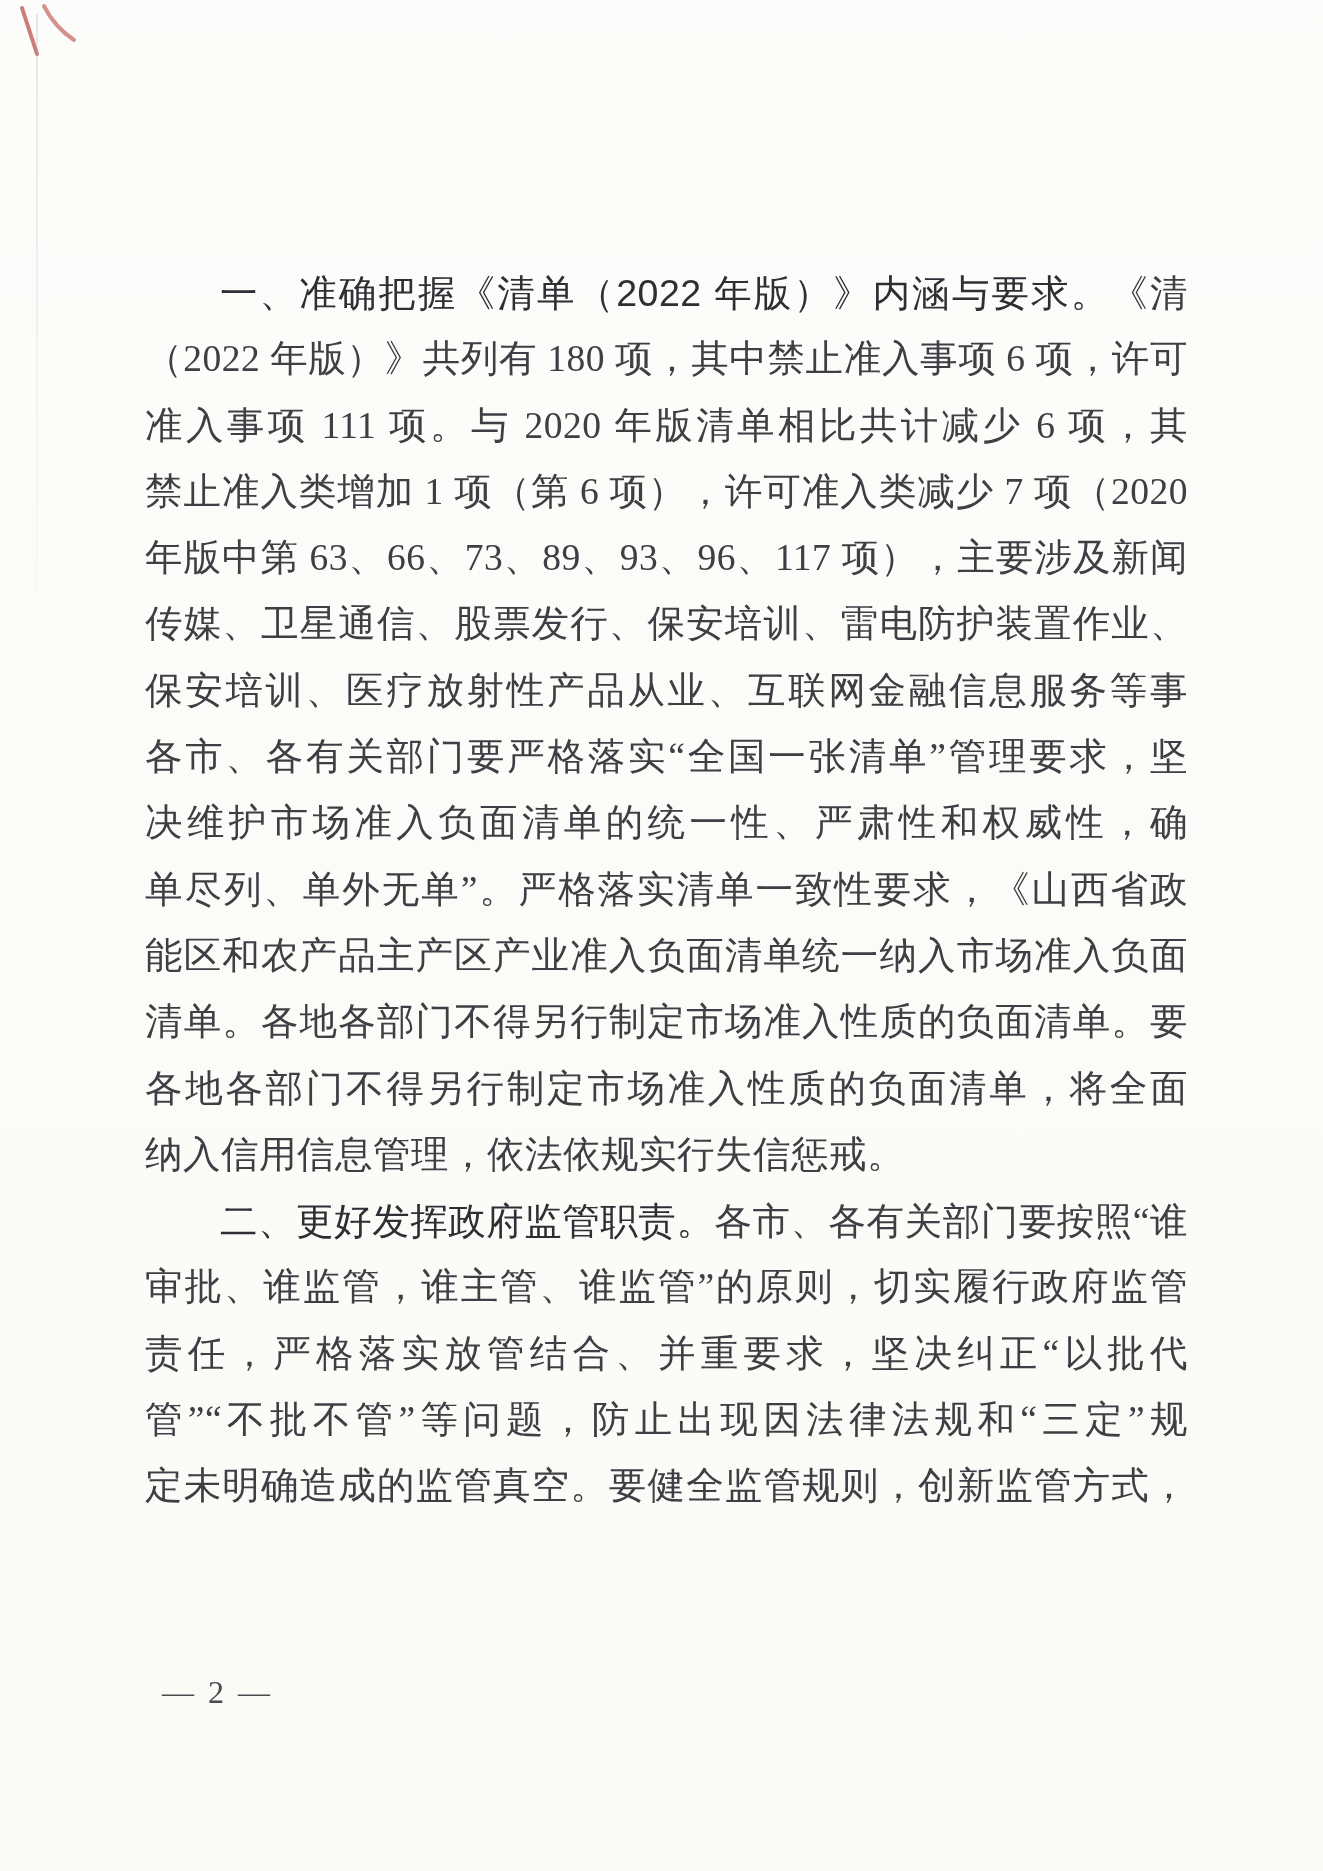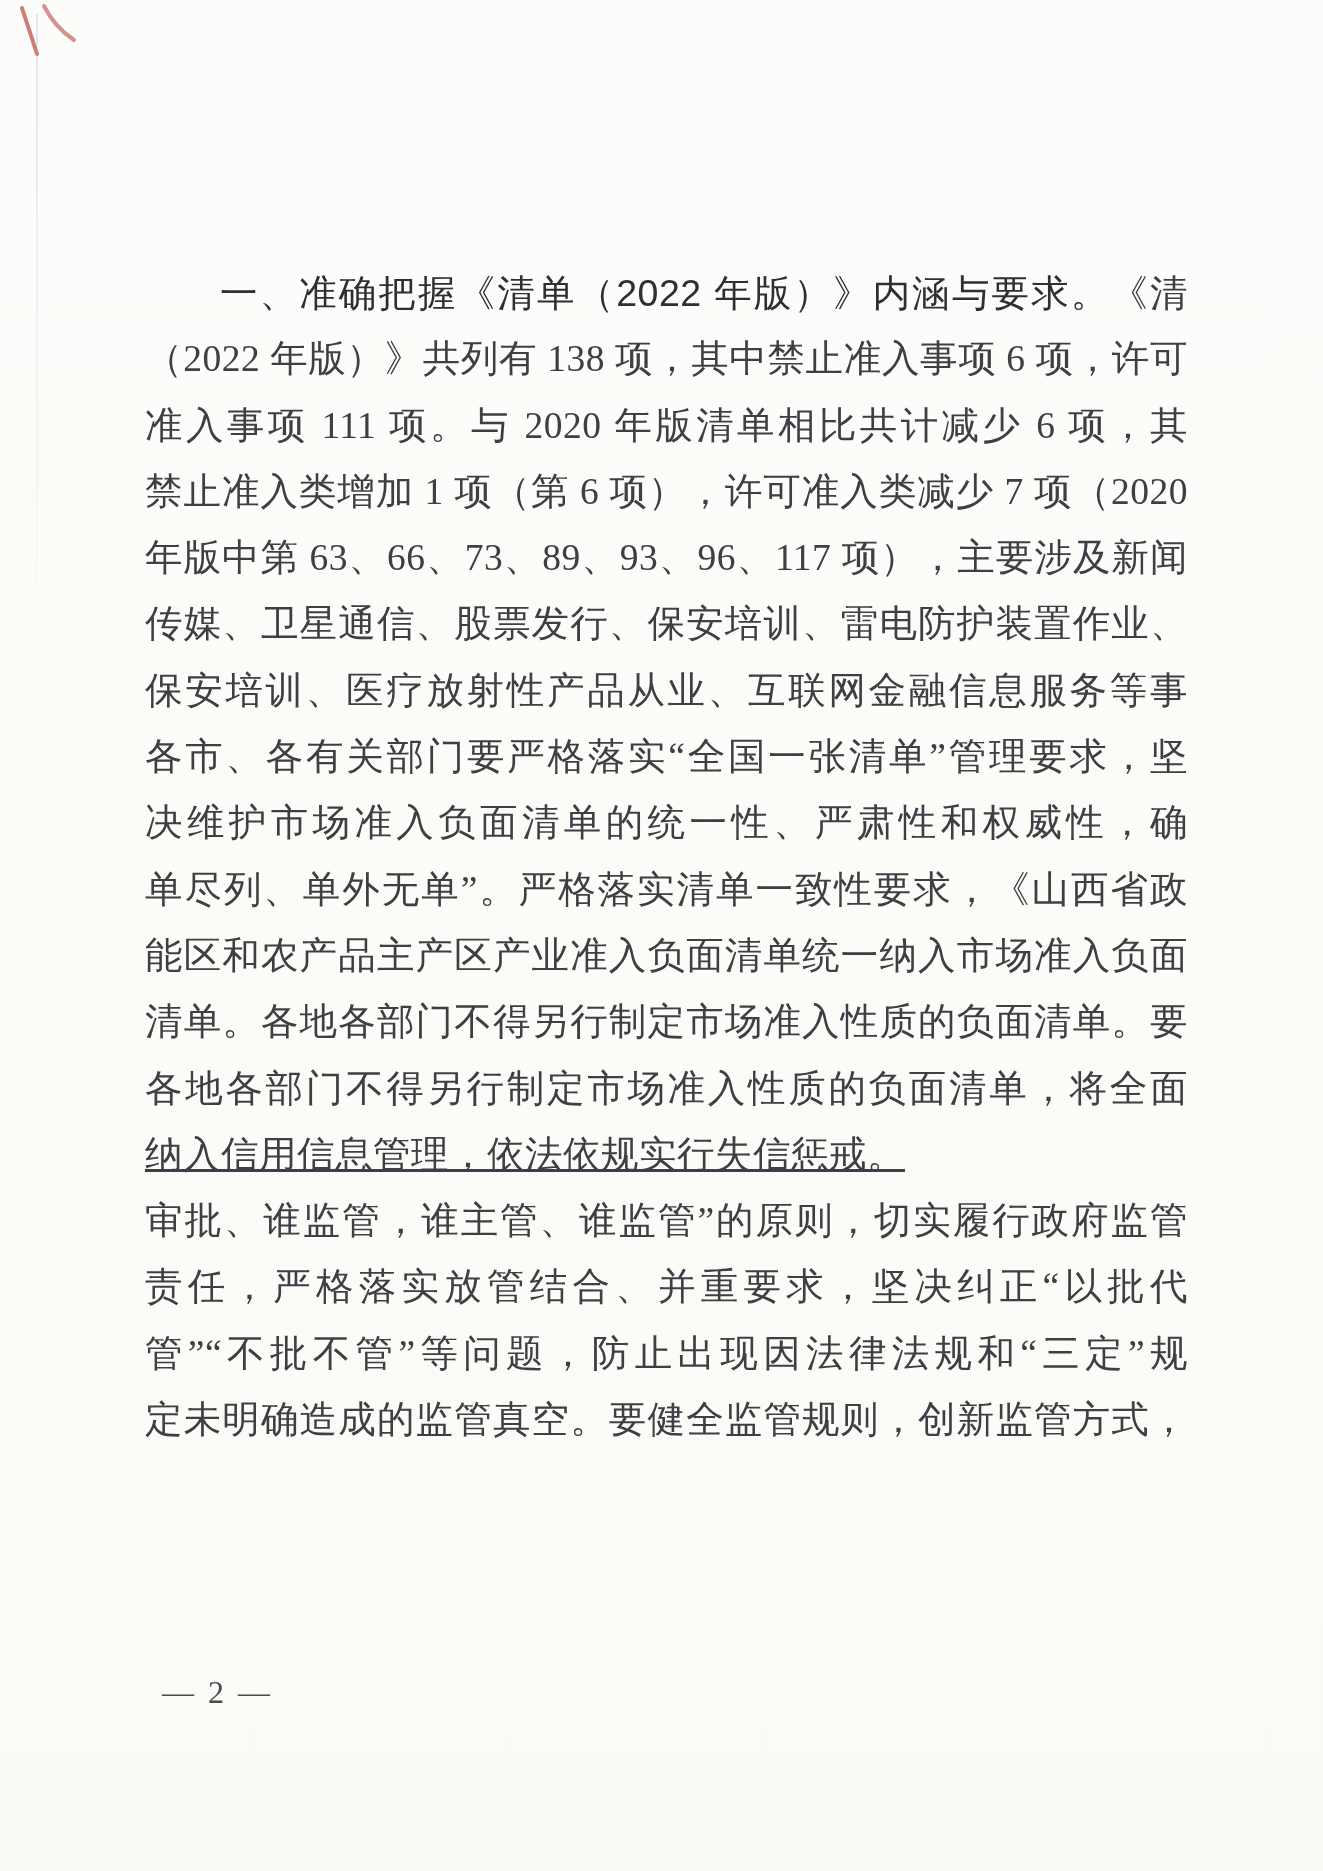--- a/index.html
+++ b/index.html
@@ -43,21 +43,20 @@
   }
   .line {
     height: 66.3px;
     overflow: hidden;
     text-align: justify;
     text-align-last: justify;
   }
   .line.short {
     text-align: left;
     text-align-last: left;
-    text-decoration: underline;
   }
   .line.indent {
     text-indent: 2em;
   }
   .hd {
     font-family: "Liberation Sans", "DejaVu Sans", sans-serif;
     font-weight: 400;
     color: #2e2e34;
   }
   .page-number {
@@ -79,34 +78,35 @@
   <svg class="red-marks" width="90" height="70" viewBox="0 0 90 70">
     <path d="M14,6 C20,24 25,40 29,52" stroke="#b5382f" stroke-width="4" fill="none" stroke-linecap="round" opacity="0.65"></path>
     <path d="M36,4 C43,18 54,30 66,38" stroke="#b5382f" stroke-width="4" fill="none" stroke-linecap="round" opacity="0.55"></path>
   </svg>
 
   <div class="scan-artifact"></div>
 
   <main class="text-block">
 
     <div class="line indent"><span class="hd">一、准确把握《清单（2022 年版）》内涵与要求。</span><span>《清单</span></div>
-    <div class="line"><span>（2022 年版）》共列有 138 项，其中禁止准入事项 6 项，许可</span></div>
+    <div class="line"><span>（2022 年版）》共列有 180 项，其中禁止准入事项 6 项，许可</span></div>
     <div class="line"><span>准入事项 111 项。与 2020 年版清单相比共计减少 6 项，其中，</span></div>
     <div class="line"><span>禁止准入类增加 1 项（第 6 项），许可准入类减少 7 项（2020</span></div>
     <div class="line"><span>年版中第 63、66、73、89、93、96、117 项），主要涉及新闻</span></div>
     <div class="line"><span>传媒、卫星通信、股票发行、保安培训、雷电防护装置作业、</span></div>
     <div class="line"><span>保安培训、医疗放射性产品从业、互联网金融信息服务等事项。</span></div>
     <div class="line"><span>各市、各有关部门要严格落实“全国一张清单”管理要求，坚</span></div>
     <div class="line"><span>决维护市场准入负面清单的统一性、严肃性和权威性，确保“一</span></div>
     <div class="line"><span>单尽列、单外无单”。严格落实清单一致性要求，《山西省政</span></div>
     <div class="line"><span>能区和农产品主产区产业准入负面清单统一纳入市场准入负面</span></div>
     <div class="line"><span>清单。各地各部门不得另行制定市场准入性质的负面清单。要</span></div>
     <div class="line"><span>各地各部门不得另行制定市场准入性质的负面清单，将全面</span></div>
     <div class="line short"><span>纳入信用信息管理，依法依规实行失信惩戒。</span></div>
 
+    <div class="line indent"><span class="hd">二、更好发挥政府监管职责。</span><span>各市、各有关部门要按照“谁</span></div>
     <div class="line"><span>审批、谁监管，谁主管、谁监管”的原则，切实履行政府监管</span></div>
     <div class="line"><span>责任，严格落实放管结合、并重要求，坚决纠正“以批代</span></div>
     <div class="line"><span>管”“不批不管”等问题，防止出现因法律法规和“三定”规</span></div>
     <div class="line"><span>定未明确造成的监管真空。要健全监管规则，创新监管方式，</span></div>
 
   </main>
 
   <div class="page-number">— 2 —</div>
 
 </div>

